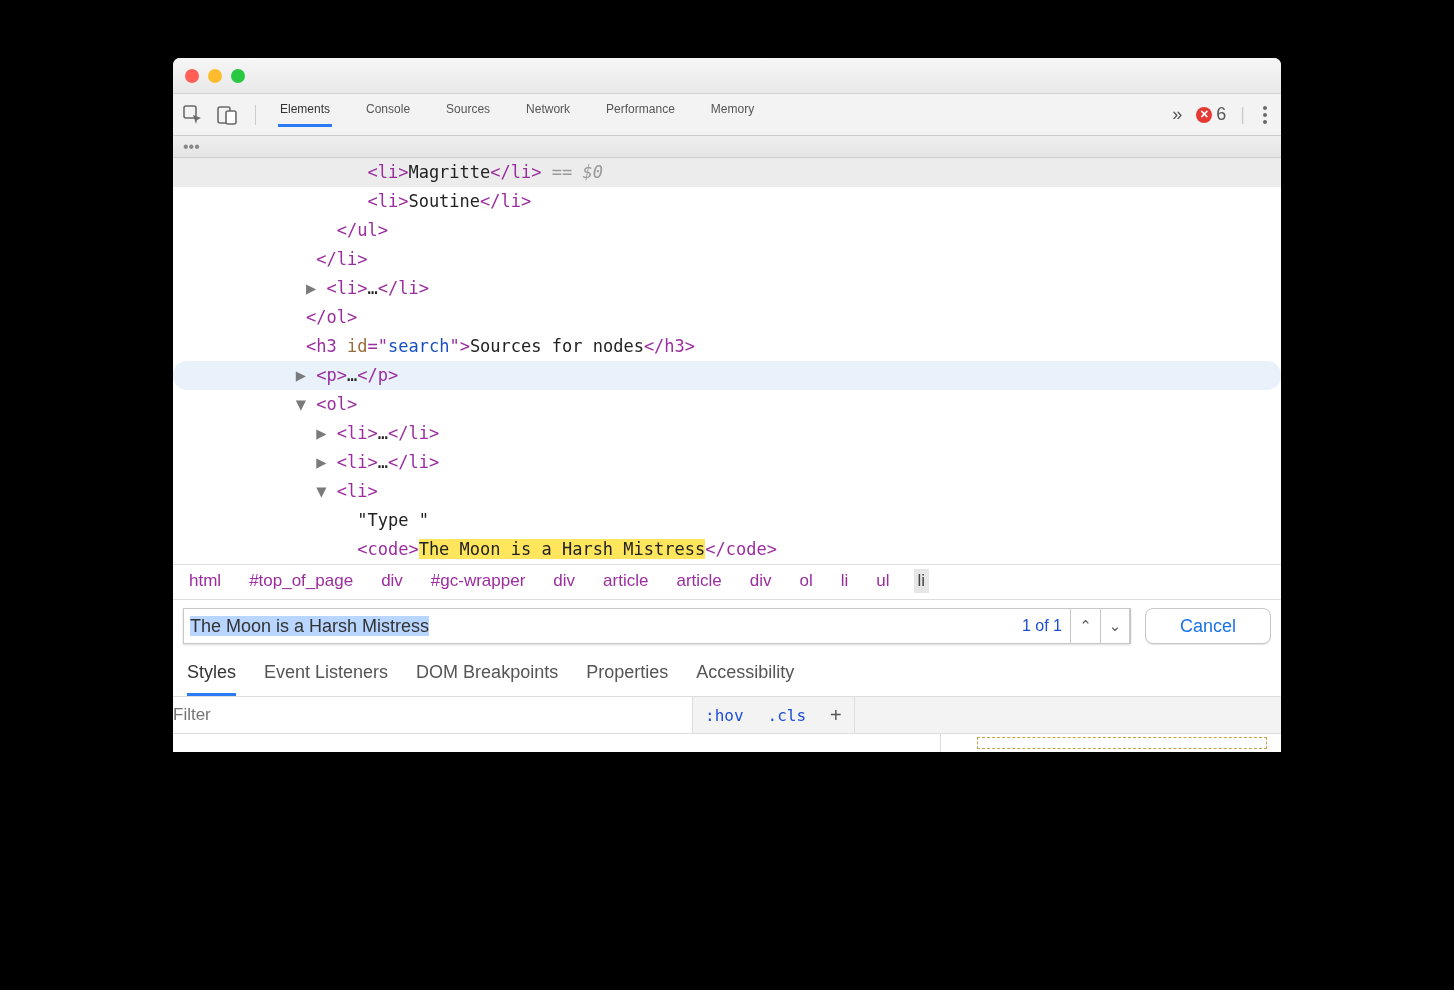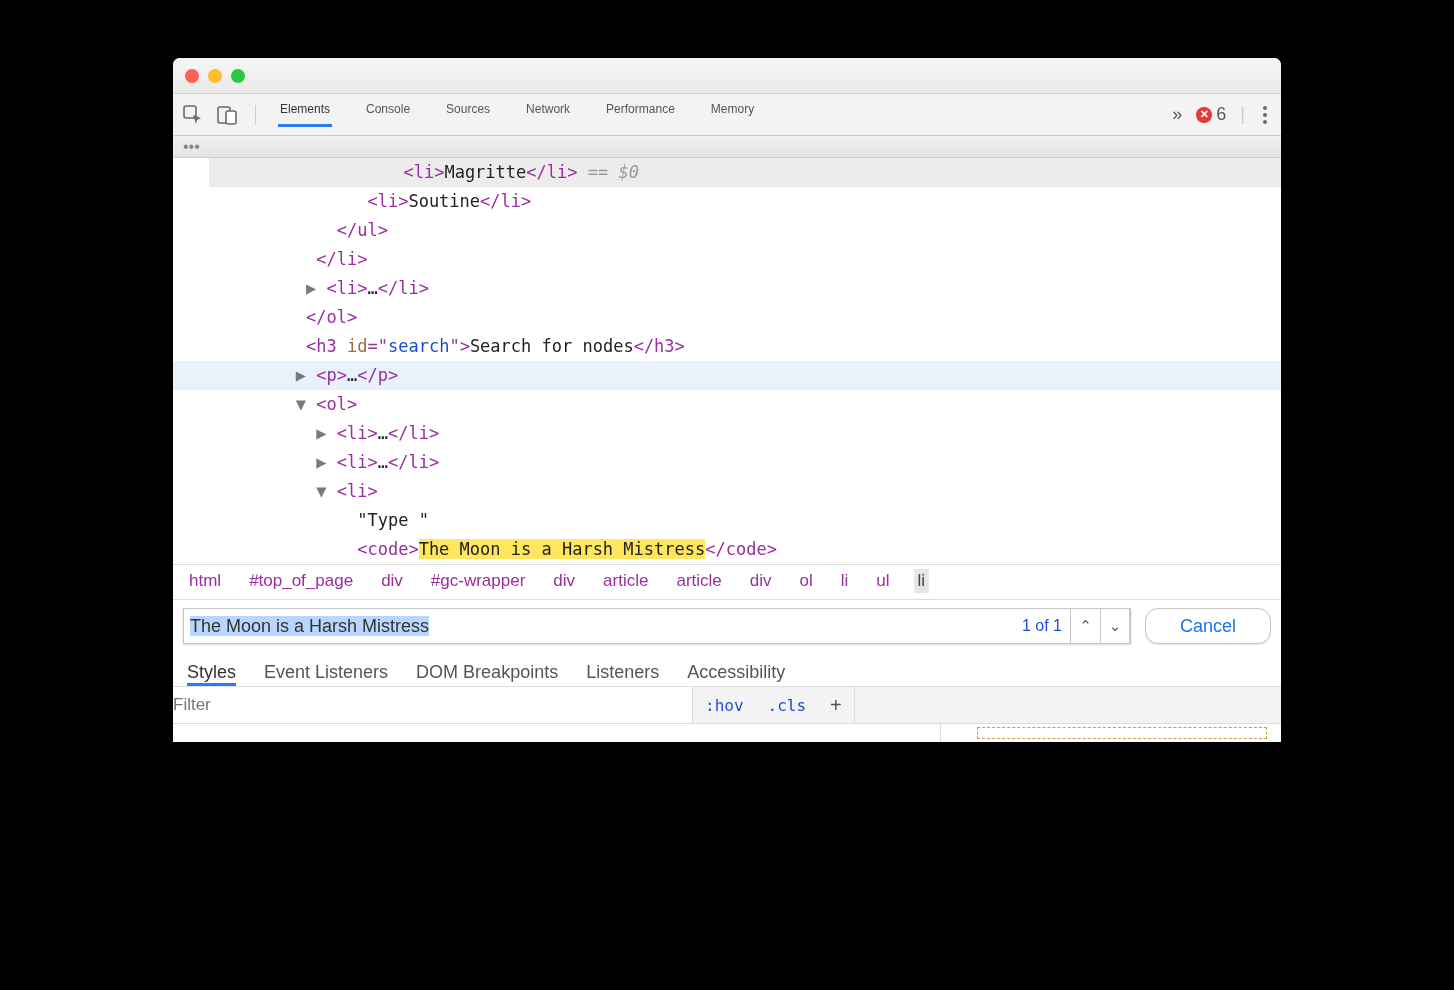--- a/index.html
+++ b/index.html
@@ -54,22 +54,22 @@
 .kebab span{width:4px;height:4px;background:#6a6a6a;border-radius:50%;}
 
 .crumb-bar {
   height: 22px; display:flex; align-items:center; padding:0 10px;
   background: linear-gradient(#efefef,#e4e4e4); color:#888;
   border-bottom:1px solid #cfcfcf;
 }
 
 .dom-panel { background:#fff; font-family: Menlo, Consolas, monospace; font-size:17px; line-height:29px;}
 .dom-line { white-space: pre; }
-.sel-bg { background:#ececec;margin-left:36px; }
-.hl-bg { background:#e9f1fb; }
+.sel-bg { background:#ececec; }
+.hl-bg { background:#e9f1fb;border-radius:14px; }
 .tag { color:#9b2da0; }
 .attrname { color:#9a6e3a; }
 .attrval { color:#1a4fc4; }
 .txt { color:#222; }
 .ghost { color:#999; font-style:italic;}
 .arrow { color:#7a7a7a; }
 .highlight { background:#ffe65d; color:#222; }
 
 .breadcrumbs {
   border-top:1px solid #ddd;
@@ -82,24 +82,24 @@
 .breadcrumbs .bc { padding:2px 4px; }
 .breadcrumbs .bc.sel { background:#e6e6e6; color:#444; }
 
 .search-row { display:flex; gap:14px; align-items:center; padding:8px 10px; background:#fff; border-top:1px solid #ddd; }
 .search-box { flex:1; display:flex; align-items:center; border:1px solid #c7c7c7; box-shadow:0 1px 2px rgba(0,0,0,0.15); height:36px; }
 .sel-text { background:#b8d6ff; }
 .search-count { color:#1d4ed8; font-size:16px; padding:0 8px; border-left:0px; }
 .stepper { display:flex; }
 .stepper button { width:30px; height:36px; border:1px solid #c7c7c7; background:#fff; font-size:15px; color:#555; }
 .stepper button:first-child{border-right:none;}
-.cancel-btn { border:1px solid #c7c7c7; background:#fff; height:36px; padding:0 34px; font-size:18px; color:#1a73e8; border-radius:13px; box-shadow:0 1px 1px rgba(0,0,0,.1);}
+.cancel-btn { border:1px solid #c7c7c7; background:#fff; height:36px; padding:0 34px; font-size:18px; color:#1a73e8; border-radius:8px; box-shadow:0 1px 1px rgba(0,0,0,.1);}
 
 .styles-tabs { display:flex; gap:28px; padding:10px 14px 0 14px; font-size:18px; color:#555; }
-.styles-tabs .stab { }
+.styles-tabs .stab { padding-bottom:10px; }
 .styles-tabs .stab.active { color:#333; border-bottom:3px solid #2b7bf6;}
 .styles-tool {
   display:flex; align-items:center; border-top:1px solid #ddd; border-bottom:1px solid #ddd;
   background:#f3f3f3;
 }
 .styles-filter { flex:0 0 520px; border:none; border-right:1px solid #ddd; background:#fff; height:36px; font-size:17px; padding:0 0; color:#333; outline:none;}
 .styles-tool .pill { padding:0 12px; font-family:Menlo,monospace; font-size:16px; color:#1d4ed8; }
 .plus { font-size:20px; color:#555; padding:0 12px;}
 .styles-body { display:flex; }
 .styles-body .col { flex:1; height:18px; border-right:1px solid #ddd; }
@@ -162,21 +162,21 @@
     <span>•••</span>
   </div>
 
   <div class="dom-panel">
     <div class="dom-line sel-bg"><span class="tag">                   &lt;li&gt;</span><span class="txt">Magritte</span><span class="tag">&lt;/li&gt;</span><span class="ghost"> == $0</span></div>
     <div class="dom-line"><span class="tag">                   &lt;li&gt;</span><span class="txt">Soutine</span><span class="tag">&lt;/li&gt;</span></div>
     <div class="dom-line"><span class="tag">                &lt;/ul&gt;</span></div>
     <div class="dom-line"><span class="tag">              &lt;/li&gt;</span></div>
     <div class="dom-line"><span class="arrow">             ▶ </span><span class="tag">&lt;li&gt;</span><span class="txt">…</span><span class="tag">&lt;/li&gt;</span></div>
     <div class="dom-line"><span class="tag">             &lt;/ol&gt;</span></div>
-    <div class="dom-line"><span class="tag">             &lt;h3 </span><span class="attrname">id</span><span class="tag">="</span><span class="attrval">search</span><span class="tag">"&gt;</span><span class="txt">Search for nodes</span><span class="tag">&lt;/h3&gt;</span></div>
+    <div class="dom-line"><span class="tag">             &lt;h3 </span><span class="attrname">id</span><span class="tag">="</span><span class="attrval">search</span><span class="tag">"&gt;</span><span class="txt">Sources for nodes</span><span class="tag">&lt;/h3&gt;</span></div>
     <div class="dom-line hl-bg"><span class="arrow">            ▶ </span><span class="tag">&lt;p&gt;</span><span class="txt">…</span><span class="tag">&lt;/p&gt;</span></div>
     <div class="dom-line"><span class="arrow">            ▼ </span><span class="tag">&lt;ol&gt;</span></div>
     <div class="dom-line"><span class="arrow">              ▶ </span><span class="tag">&lt;li&gt;</span><span class="txt">…</span><span class="tag">&lt;/li&gt;</span></div>
     <div class="dom-line"><span class="arrow">              ▶ </span><span class="tag">&lt;li&gt;</span><span class="txt">…</span><span class="tag">&lt;/li&gt;</span></div>
     <div class="dom-line"><span class="arrow">              ▼ </span><span class="tag">&lt;li&gt;</span></div>
     <div class="dom-line"><span class="txt">                  "Type "</span></div>
     <div class="dom-line"><span class="tag">                  &lt;code&gt;</span><span class="highlight">The Moon is a Harsh Mistress</span><span class="tag">&lt;/code&gt;</span></div>
   </div>
 
   <div class="breadcrumbs">
@@ -204,21 +204,21 @@
         <button>⌄</button>
       </div>
     </div>
     <button class="cancel-btn">Cancel</button>
   </div>
 
   <div class="styles-tabs">
     <div class="stab active">Styles</div>
     <div class="stab">Event Listeners</div>
     <div class="stab">DOM Breakpoints</div>
-    <div class="stab">Listeners</div>
+    <div class="stab">Properties</div>
     <div class="stab">Accessibility</div>
   </div>
 
   <div class="styles-tool">
     <input class="styles-filter" placeholder="Filter" style="">
     <span class="pill">:hov</span>
     <span class="pill">.cls</span>
     <span class="plus">+</span>
     <span style="flex:1;border-left:1px solid #ddd;height:36px;"></span>
   </div>

